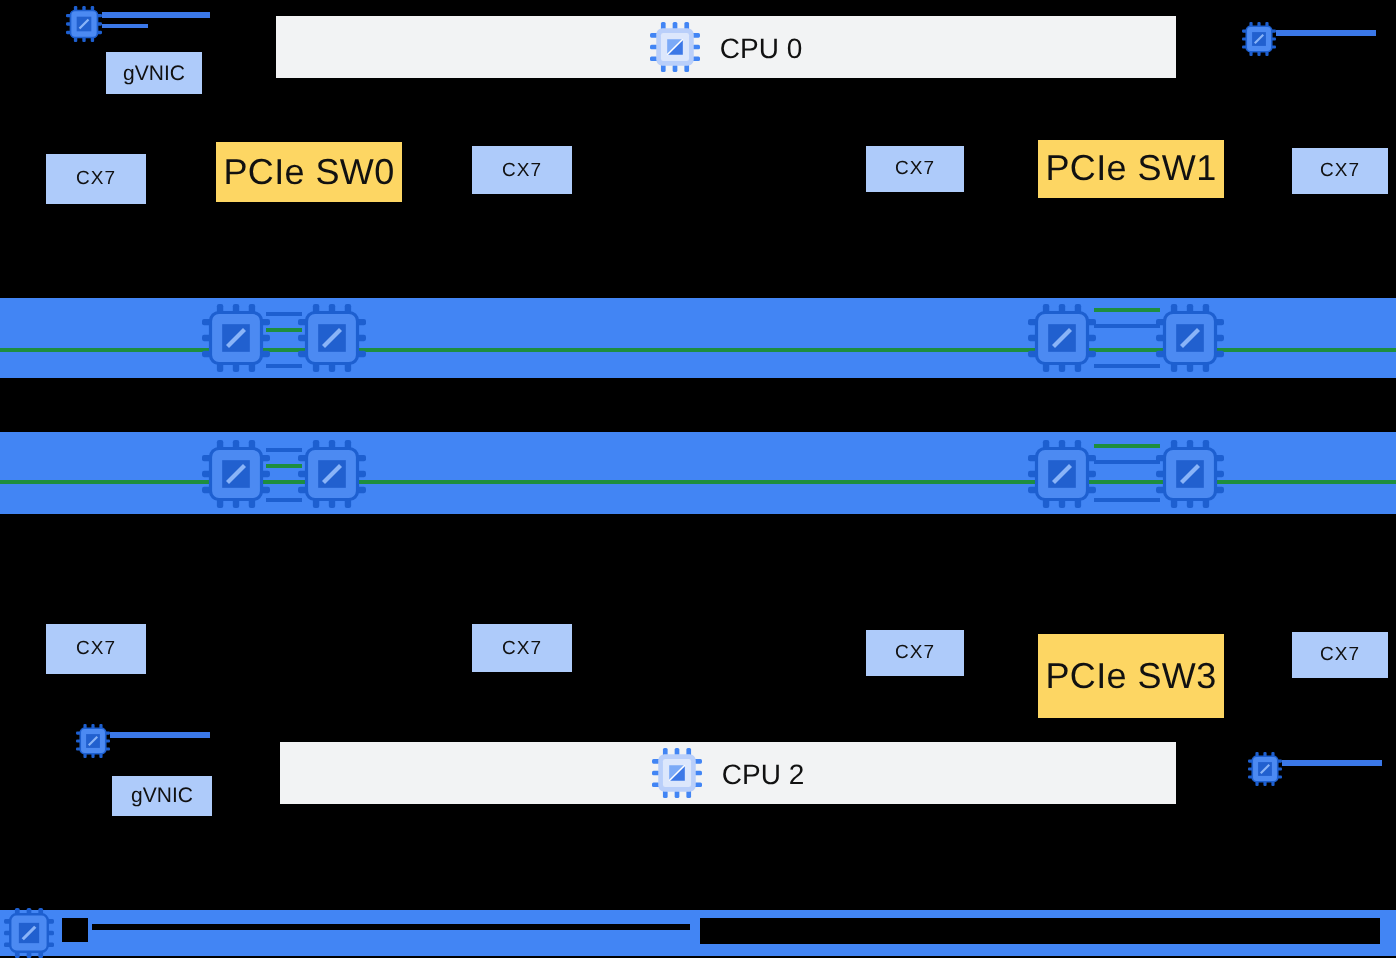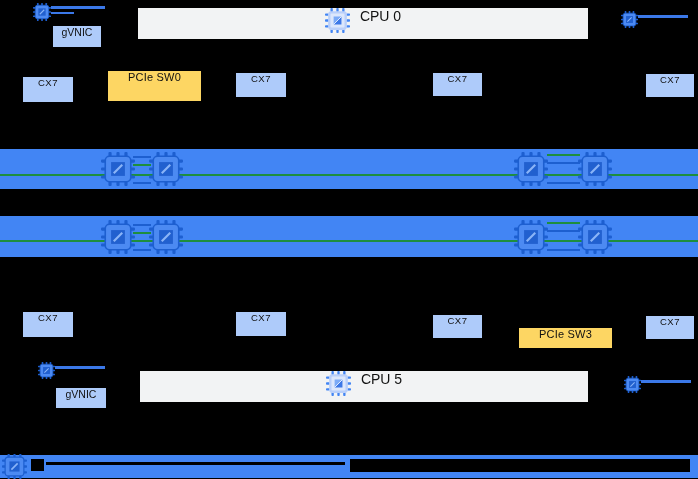--- a/index.html
+++ b/index.html
@@ -1,21 +1,21 @@
 <!DOCTYPE html>
 <html style="--bg: #000000; --bar-blue: #4285F4; --chip-dark: #1D5FD0; --light-blue: #AECBFA; --yellow: #FDD663; --nvlink-green: #CEEAD6; --line-green: #1E8E3E; --cpu-grey: #F2F3F4; --link-blue: #3B78E8;"><head>
 <meta charset="utf-8">
 <style>
   html,body{margin:0;padding:0;background:#000;}
   .stage{position:relative;width:698px;height:479px;background:var(--bg,#000);
          font-family:"Liberation Sans",sans-serif;overflow:hidden;}
-  .box{position:absolute;display:flex;justify-content:center;
+  .box{position:absolute;display:flex;align-items:center;justify-content:center;
        color:#111;box-sizing:border-box;white-space:nowrap;}
   .cx7{background:var(--light-blue);font-size:9.5px;letter-spacing:.5px;}
-  .psw{background:var(--yellow);font-size:11px;font-weight:500;letter-spacing:.2px;}
+  .psw{background:var(--yellow);font-size:18px;font-weight:500;letter-spacing:.2px;}
   .gvnic{background:var(--light-blue);font-size:10.5px;}
   .cpu{background:var(--cpu-grey);font-size:14px;font-weight:500;gap:10px;}
   .nvlink{background:var(--nvlink-green);font-size:14px;}
   .gpubar{position:absolute;left:0;width:698px;background:var(--bar-blue);}
   .hline{position:absolute;height:2px;}
   .green{background:var(--line-green);}
   .dkblue{background:var(--chip-dark);}
   .nicline{position:absolute;background:var(--link-blue);}
   .chip-slot{position:absolute;display:block;}
   .chip-inline{display:block;width:25px;height:25px;flex:0 0 auto;}
@@ -110,20 +110,23 @@
   </div>
   <div class="box psw" style="left:108px;top:71px;width:93px;height:30px">
     <span>PCIe SW0</span>
   </div>
   <div class="box cx7" style="left:236px;top:73px;width:50px;height:24px">
     <span>CX7</span>
   </div>
   <div class="box cx7" style="left:433px;top:73px;width:49px;height:23px">
     <span>CX7</span>
   </div>
+  <div class="box psw" style="left:519px;top:70px;width:93px;height:29px">
+    <span>PCIe SW1</span>
+  </div>
   <div class="box cx7" style="left:646px;top:74px;width:48px;height:23px">
     <span>CX7</span>
   </div>
 
   <div class="gpubar" style="top:149px;height:40px">
     <span class="hline green" style="left:0;top:25px;width:698px"></span>
     <span class="hline dkblue" style="left:133px;top:7px;width:18px"></span>
     <span class="hline green" style="left:133px;top:15px;width:18px"></span>
     <span class="hline dkblue" style="left:133px;top:33px;width:18px"></span>
     <span class="hline green" style="left:547px;top:5px;width:33px"></span>
@@ -312,21 +315,21 @@
 
   <div class="box cx7" style="left:23px;top:312px;width:50px;height:25px">
     <span>CX7</span>
   </div>
   <div class="box cx7" style="left:236px;top:312px;width:50px;height:24px">
     <span>CX7</span>
   </div>
   <div class="box cx7" style="left:433px;top:315px;width:49px;height:23px">
     <span>CX7</span>
   </div>
-  <div class="box psw" style="left:519px;top:328px;width:93px;height:20px">
+  <div class="box psw" style="left:519px;top:317px;width:93px;height:42px">
     <span>PCIe SW3</span>
   </div>
   <div class="box cx7" style="left:646px;top:316px;width:48px;height:23px">
     <span>CX7</span>
   </div>
 
   <span class="chip-slot" style="left:38px;top:362px;width:17px;height:17px">
       <svg viewBox="0 0 32 32" xmlns="http://www.w3.org/2000/svg">
     <g fill="#1D5FD0">
       <rect x="7" y="0" width="3" height="5" rx="1"></rect>
@@ -370,21 +373,21 @@
             <rect x="27" y="14.5" width="5" height="3" rx="1"></rect>
             <rect x="27" y="22" width="5" height="3" rx="1"></rect>
     </g>
     <rect x="4" y="4" width="24" height="24" rx="4" fill="#B9CFFA"></rect>
     <rect x="7" y="7" width="18" height="18" rx="1.5" fill="#DCE7FC"></rect>
     <polygon points="11,11 21,11 11,21" fill="#7BAAF7"></polygon>
     <polygon points="21,11 21,21 11,21" fill="#3C78E7"></polygon>
     <line x1="21" y1="11" x2="11" y2="21" stroke="#FFFFFF" stroke-width="1"></line>
   </svg>
       </span>
-    <span>CPU 5</span>
+    <span>CPU 2</span>
   </div>
 
   <span class="chip-slot" style="left:624px;top:376px;width:17px;height:17px">
       <svg viewBox="0 0 32 32" xmlns="http://www.w3.org/2000/svg">
     <g fill="#1D5FD0">
       <rect x="7" y="0" width="3" height="5" rx="1"></rect>
           <rect x="14.5" y="0" width="3" height="5" rx="1"></rect>
           <rect x="22" y="0" width="3" height="5" rx="1"></rect>
       <rect x="7" y="27" width="3" height="5" rx="1"></rect>
           <rect x="14.5" y="27" width="3" height="5" rx="1"></rect>

